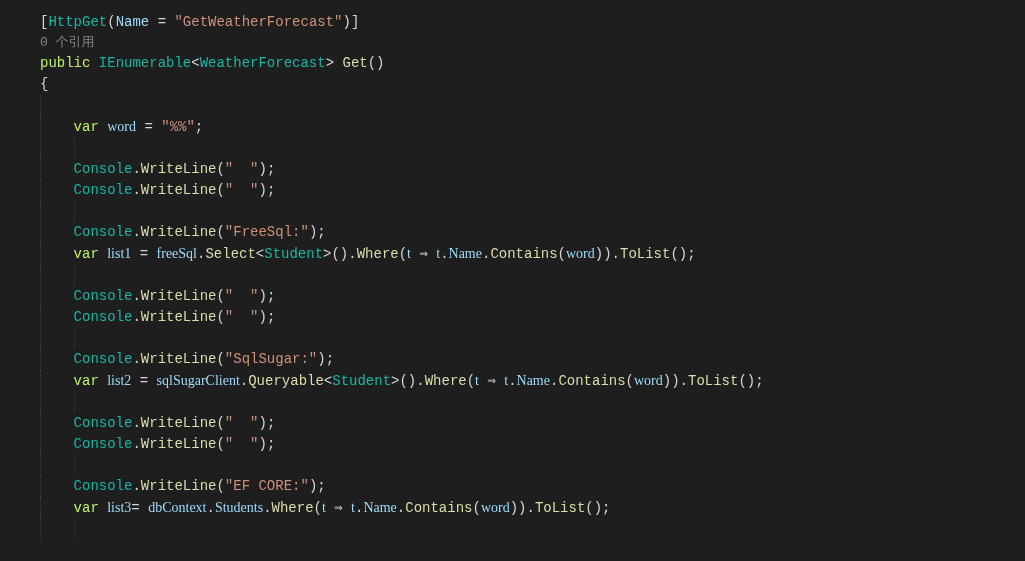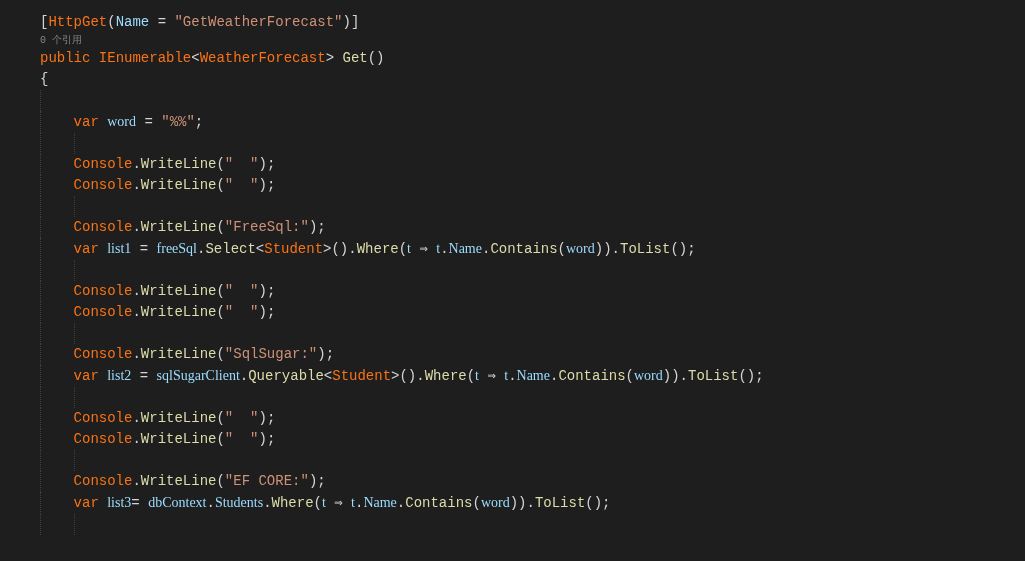--- a/index.html
+++ b/index.html
@@ -33,32 +33,32 @@
     }
     .indent-guide-2 {
       position: absolute;
       left: 34px;
       top: 0;
       bottom: 0;
       width: 1px;
       border-left: 1px dotted #404040;
     }
     .attr-bracket { color: #d4d4d4; }
-    .type { color: #f97316; }
+    .type { color: #14b8a6; }
     .param { color: #9cdcfe; }
     .string { color: #ce9178; }
-    .keyword { color: #f97316; }
+    .keyword { color: #bef264; }
     .method { color: #dcdcaa; }
     .variable { color: #9cdcfe; font-family: Liberation Serif, serif; }
     .operator { color: #d4d4d4; }
     .punct { color: #d4d4d4; }
     .paren { color: #d4d4d4; }
     .codelens {
       color: #858585;
-      font-size: 10px;
+      font-size: 13px;
       white-space: pre;
       padding-left: 0;
     }
     .content-wrapper {
       position: relative;
     }
   </style>
 </head>
 <body>
 

